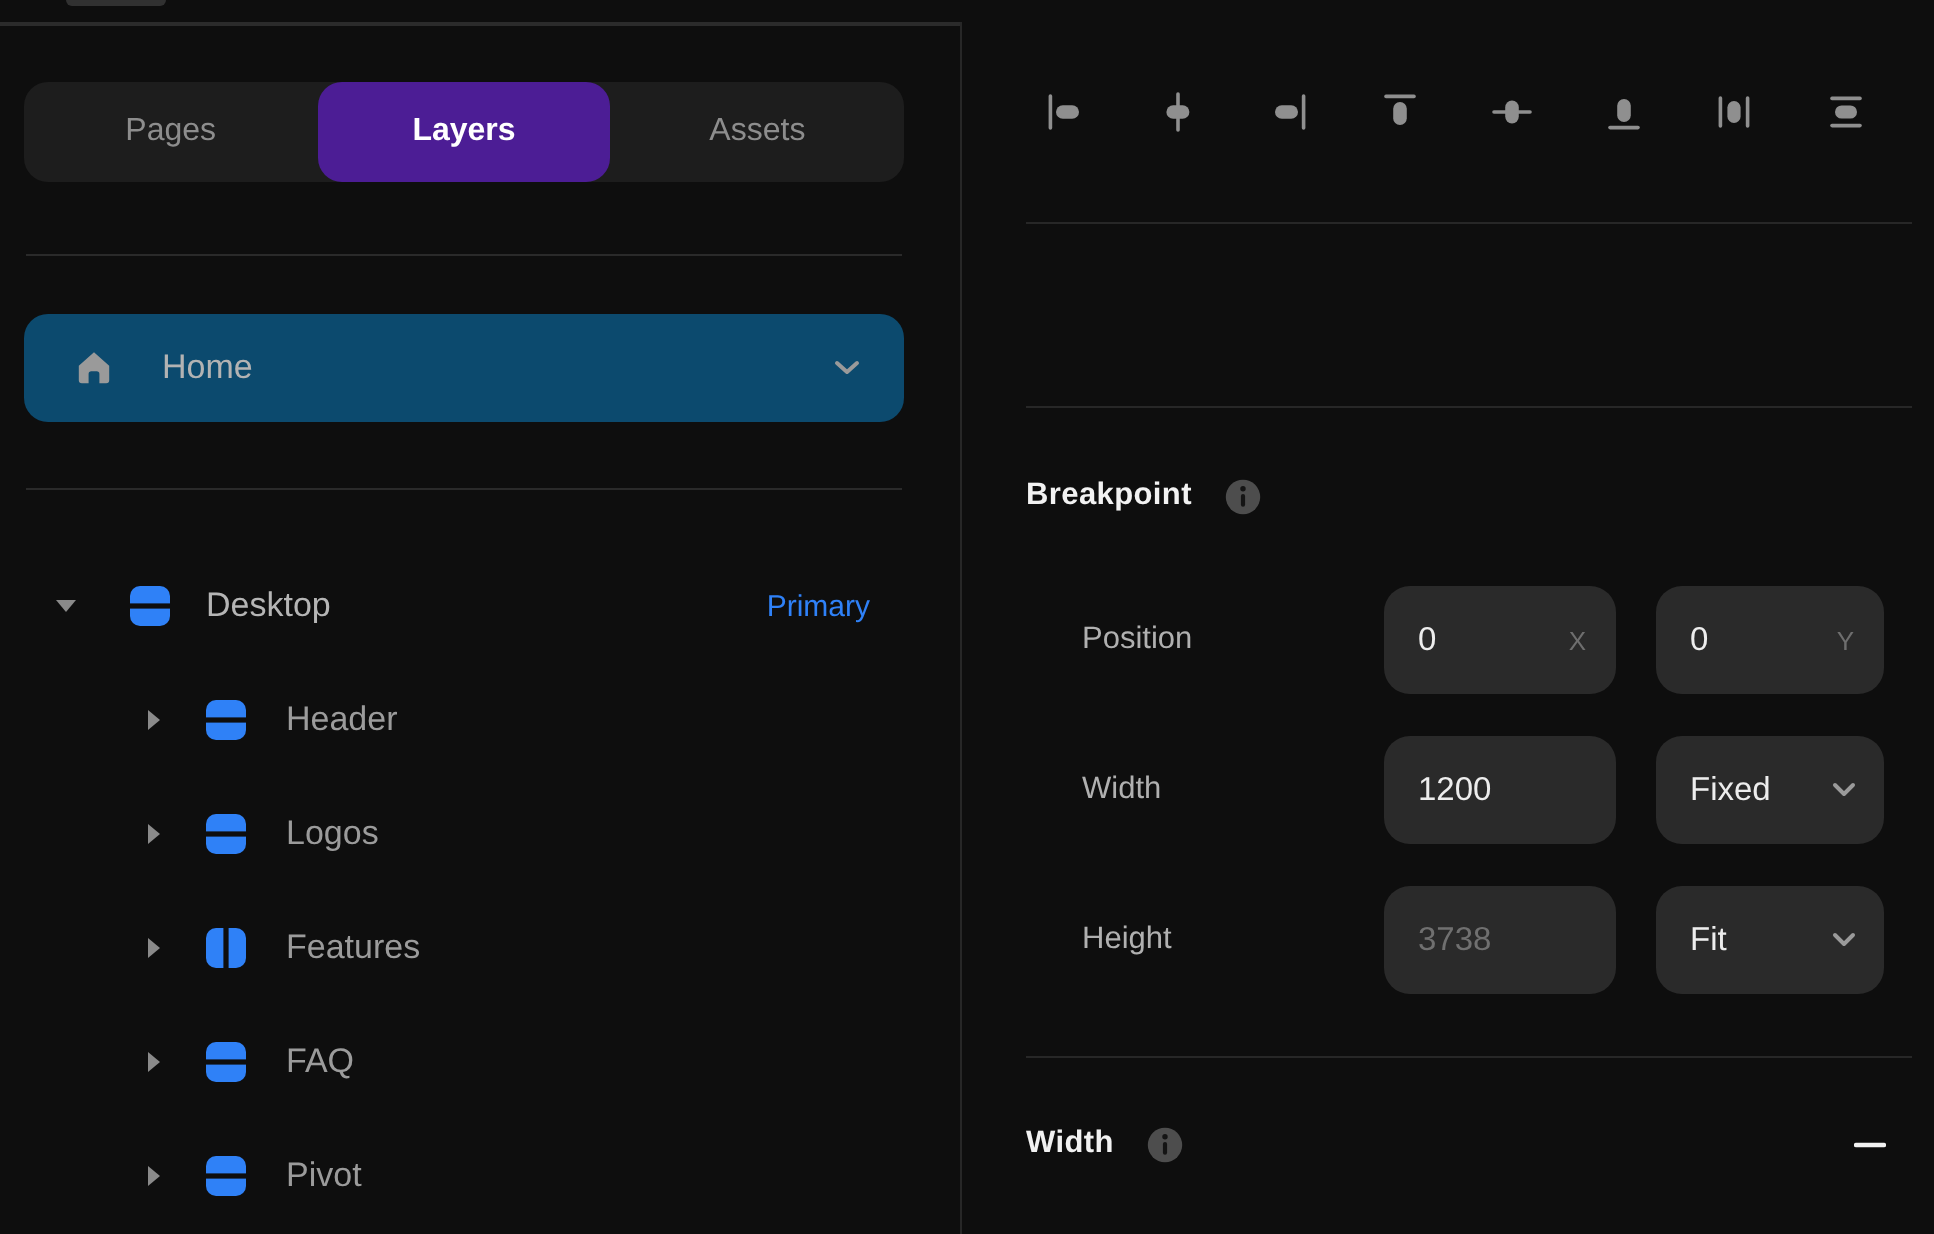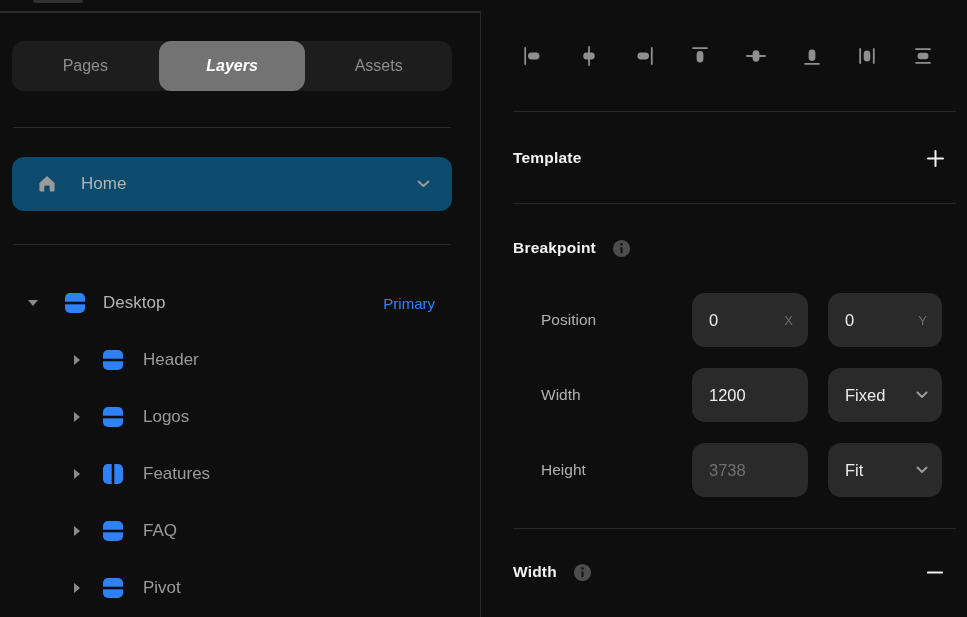--- a/index.html
+++ b/index.html
@@ -12,21 +12,21 @@
   }
   .abs { position: absolute; }
 
   
   .top-fragment { left:33px; top:0; width:50px; height:3px; background:#313131; border-radius:0 0 3px 3px; }
   .hr-top { left:0; top:11px; width:480px; height:2px; background:#2b2b2b; }
   .vdiv { left:480px; top:11px; bottom:0; width:1px; background:#272727; }
 
   .tabs { left:12px; top:41px; width:440px; height:50px; background:#1d1d1d; border-radius:12px; display:flex; }
   .tab { flex:1; display:flex; align-items:center; justify-content:center; font-size:16px; font-weight:500; color:#8d8d8d; border-radius:12px; cursor:default; }
-  .tab.active { background:#737373; color:#ffffff; font-weight:700;font-style:italic; }
+  .tab.active { background:#4c1d95; color:#ffffff; font-weight:700; }
 
   .hr-left { left:13px; width:438px; height:1px; background:#2a2a2a; }
 
   .home-select { left:12px; top:157px; width:440px; height:54px; background:#0c4a6e; border-radius:12px; display:flex; align-items:center; }
   .home-select .h-icon { margin-left:25px; display:flex; }
   .home-select .h-label { margin-left:24px; font-size:17px; color:#b3b3b3; }
   .home-select .h-chev { margin-left:auto; margin-right:22px; display:flex; }
 
   .tree-row { left:0; width:480px; height:54px; display:flex; align-items:center; }
   .caret0 { margin-left:26px; width:14px; display:flex; justify-content:center; }
@@ -234,29 +234,20 @@
         <svg width="22" height="22" viewBox="0 0 22 22">
             <line x1="4" y1="4.2" x2="18" y2="4.2" stroke="#8f8f8f" stroke-width="1.8" stroke-linecap="round"></line>
             <line x1="4" y1="17.8" x2="18" y2="17.8" stroke="#8f8f8f" stroke-width="1.8" stroke-linecap="round"></line>
             <rect x="5.5" y="7.7" width="11" height="6.6" rx="3.3" fill="#8f8f8f"></rect>
           </svg>
       </button>
     </div>
 
     <div class="rp-hr" style="top:111px"></div>
 
-    <div class="sec-row" style="top:136px">
-      <span class="sec-title">Template</span>
-      <button class="icon-btn">
-        <svg width="17" height="17" viewBox="0 0 17 17">
-            <line x1="8.5" y1="1" x2="8.5" y2="16" stroke="#f2f2f2" stroke-width="2" stroke-linecap="round"></line>
-            <line x1="1" y1="8.5" x2="16" y2="8.5" stroke="#f2f2f2" stroke-width="2" stroke-linecap="round"></line>
-          </svg>
-      </button>
-    </div>
 
     <div class="rp-hr" style="top:203px"></div>
 
     <div class="sec-row" style="top:226px">
       <span class="sec-title">Breakpoint</span>
       <span class="info-ic">
         <svg width="21" height="21" viewBox="0 0 21 21">
             <circle cx="10.5" cy="10.5" r="8.6" fill="#4d4d4d"></circle>
             <circle cx="10.5" cy="6.4" r="1.35" fill="#141414"></circle>
             <rect x="9.45" y="9" width="2.1" height="6.4" rx="1.05" fill="#141414"></rect>

